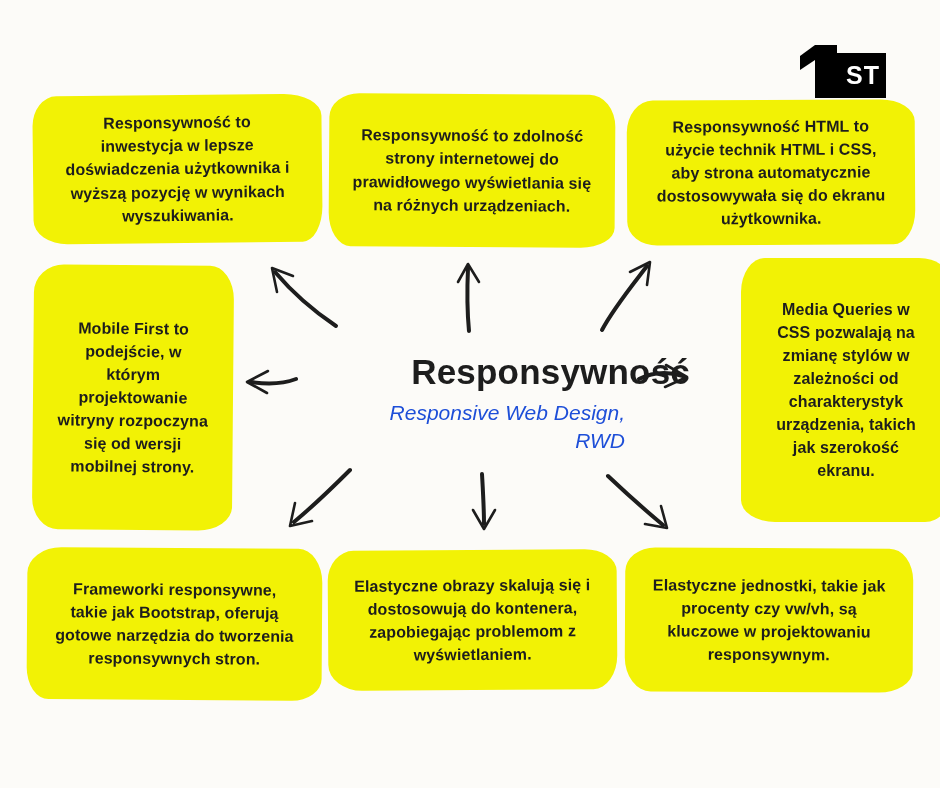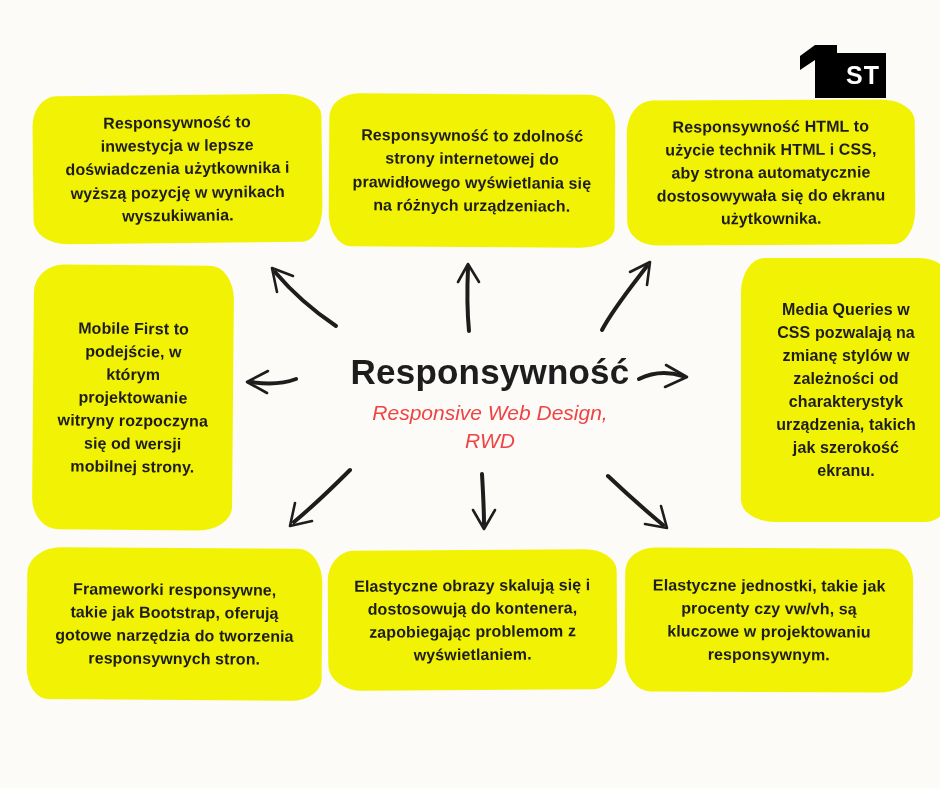--- a/index.html
+++ b/index.html
@@ -44,29 +44,29 @@
     border-radius:34px 24px 30px 22px / 26px 34px 22px 32px;transform:rotate(.4deg);}
   #note-bl p{max-width:244px;}
   #note-bc{left:328px;top:550px;width:289px;height:140px;
     border-radius:26px 32px 24px 34px / 30px 22px 34px 26px;transform:rotate(-.4deg);}
   #note-bc p{max-width:252px;}
   #note-br{left:625px;top:548px;width:288px;height:144px;
     border-radius:30px 24px 34px 26px / 24px 32px 22px 34px;transform:rotate(.3deg);}
   #note-br p{max-width:240px;}
   
   .center-block{
-    position:absolute;left:290px;top:352px;width:400px;text-align:center;
+    position:absolute;left:290px;top:352px;width:400px;text-align:right;
   }
   .center-title{
     font-size:35px;font-weight:700;letter-spacing:.2px;color:var(--ink);
     line-height:1.15;
   }
   .center-subtitle{
     font-size:21px;font-style:italic;font-weight:500;line-height:1.3;
-    color:#ef4444;max-width:270px;margin:7px auto 0;
+    color:#1d4ed8;max-width:270px;margin:7px auto 0;
   }
   
   .arrows{position:absolute;left:0;top:0;width:940px;height:788px;pointer-events:none;}
   .arrows path{fill:none;stroke:var(--ink);stroke-width:4;stroke-linecap:round;}
   .arrows .ah{stroke:var(--ink);stroke-width:2.6;fill:none;stroke-linecap:round;stroke-linejoin:round;}
   
   .logo{position:absolute;left:798px;top:42px;width:92px;height:60px;}
   .logo svg{display:block;width:100%;height:100%;}
   .logo .blk{fill:var(--logo-bg);}
   .logo text{

